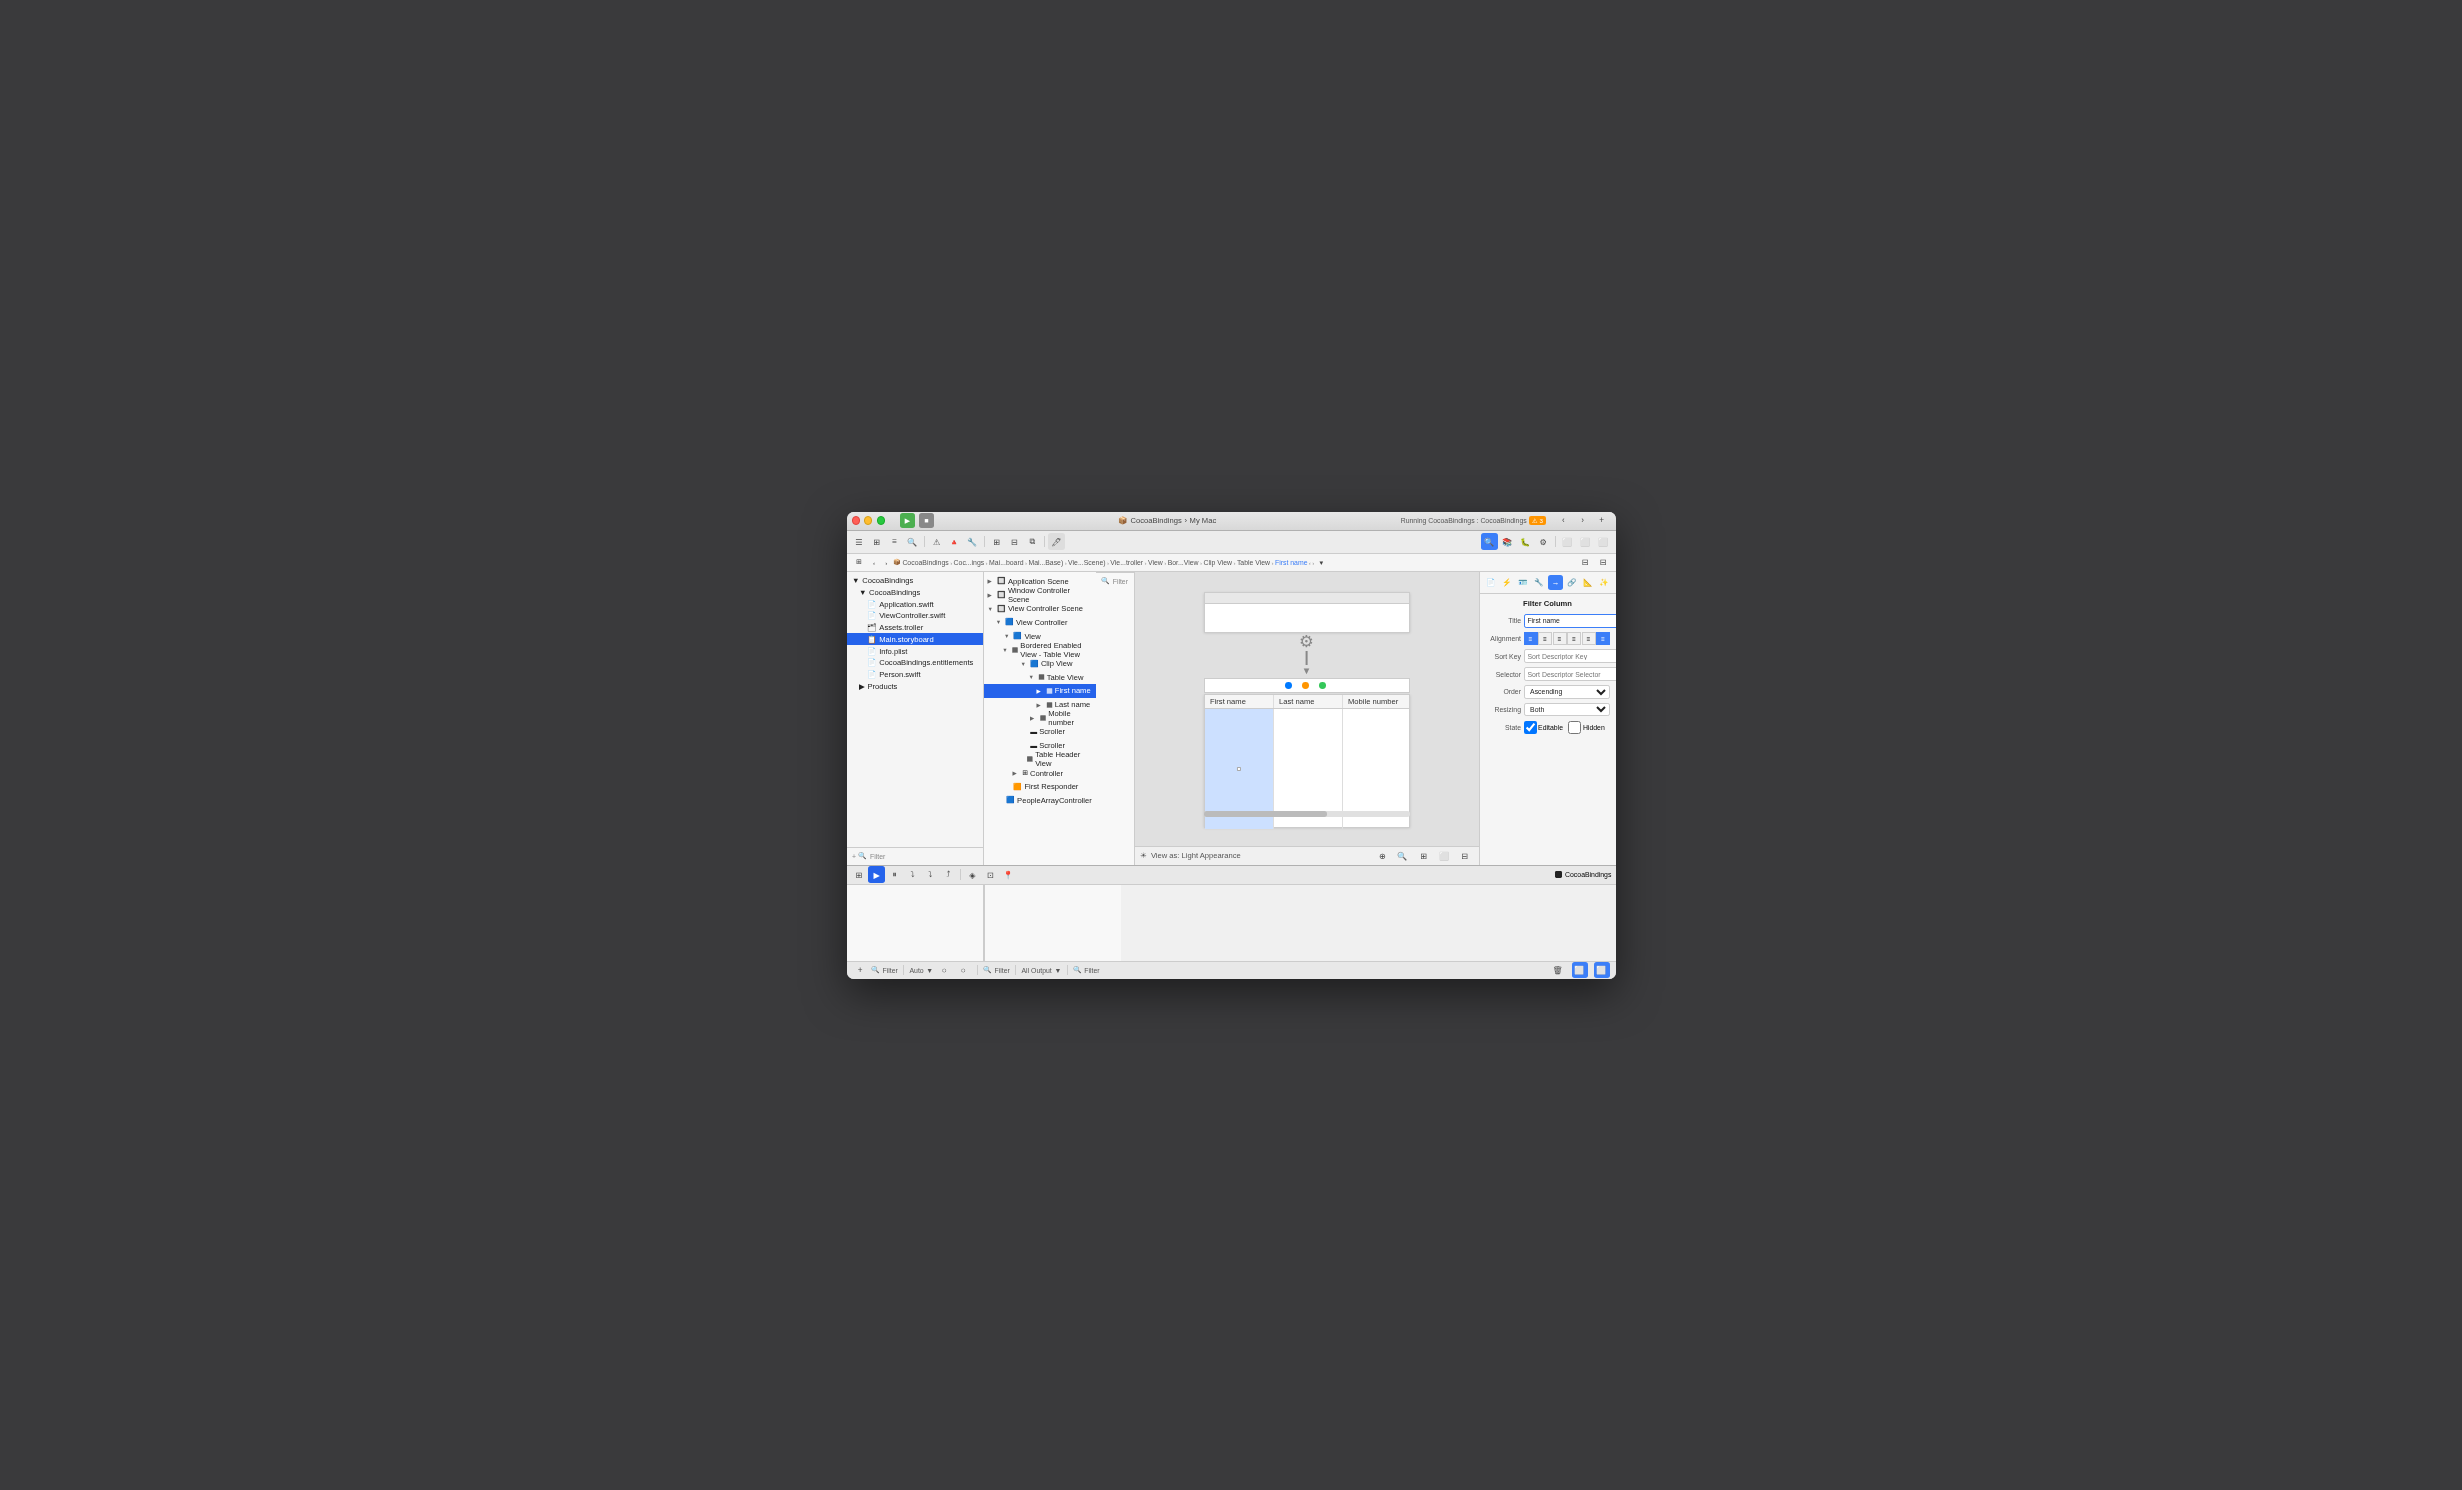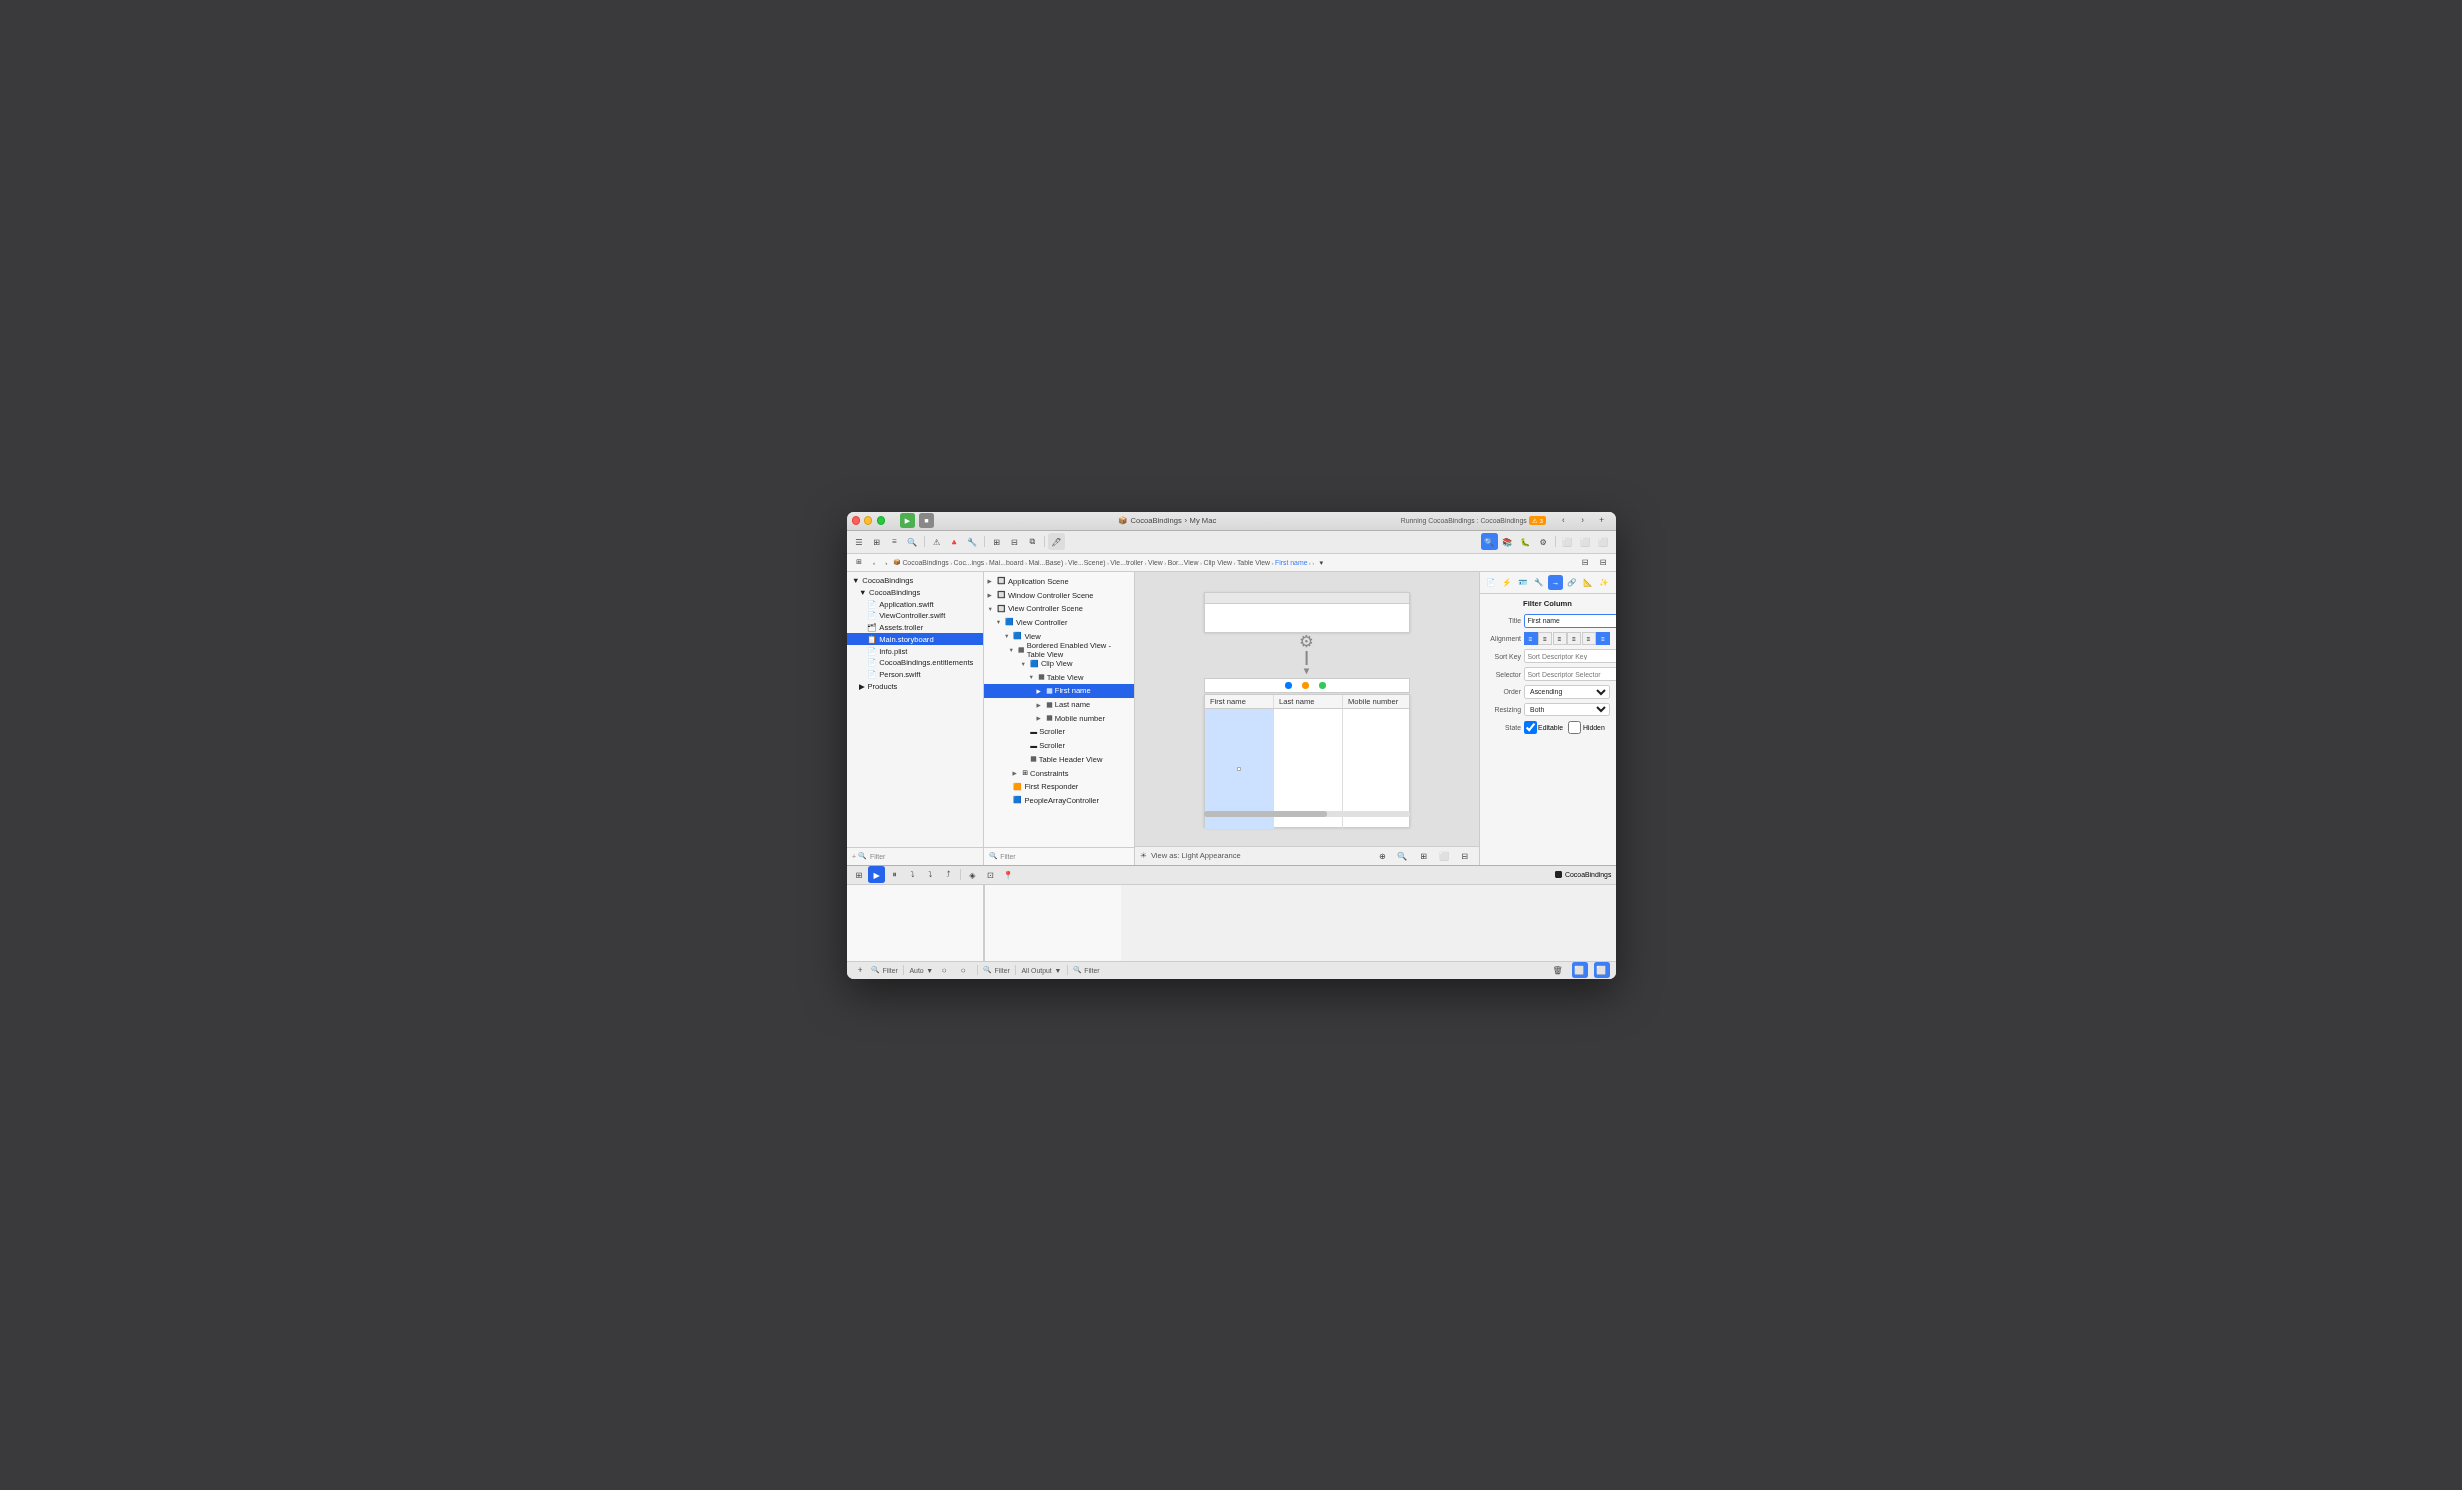--- a/index.html
+++ b/index.html
@@ -136,21 +136,21 @@
       font-size: 6.9px;
       color: #888;
       gap: 2.7px;
     }
     
     .structure-panel {
       width: 151px;
       background: #f8f8f8;
       border-right: 0.7px solid #ccc;
       display: flex;
-      flex-direction: column;
+      flex-direction: row;
       flex-shrink: 0;
     }
     .structure-content {
       flex: 1;
       overflow-y: auto;
       padding: 2.7px 0;
     }
     .struct-item {
       display: flex;
       align-items: center;
@@ -630,21 +630,21 @@
         <div class="struct-item">
           <span style="display:inline-block;width:33px;"></span>
           <span class="expand"> </span>
           <span class="sicon">▦</span>
           <span>Table Header View</span>
         </div>
         <div class="struct-item">
           <span style="display:inline-block;width:25px;"></span>
           <span class="expand">▶</span>
           <span class="sicon">⊞</span>
-          <span>Constraints</span>
+          <span>Controller</span>
         </div>
         <div class="struct-item">
           <span style="display:inline-block;width:16.5px;"></span>
           <span class="expand"> </span>
           <span class="sicon" style="color:#ff9500;">🟧</span>
           <span>First Responder</span>
         </div>
         <div class="struct-item">
           <span style="display:inline-block;width:16.5px;"></span>
           <span class="expand"> </span>

